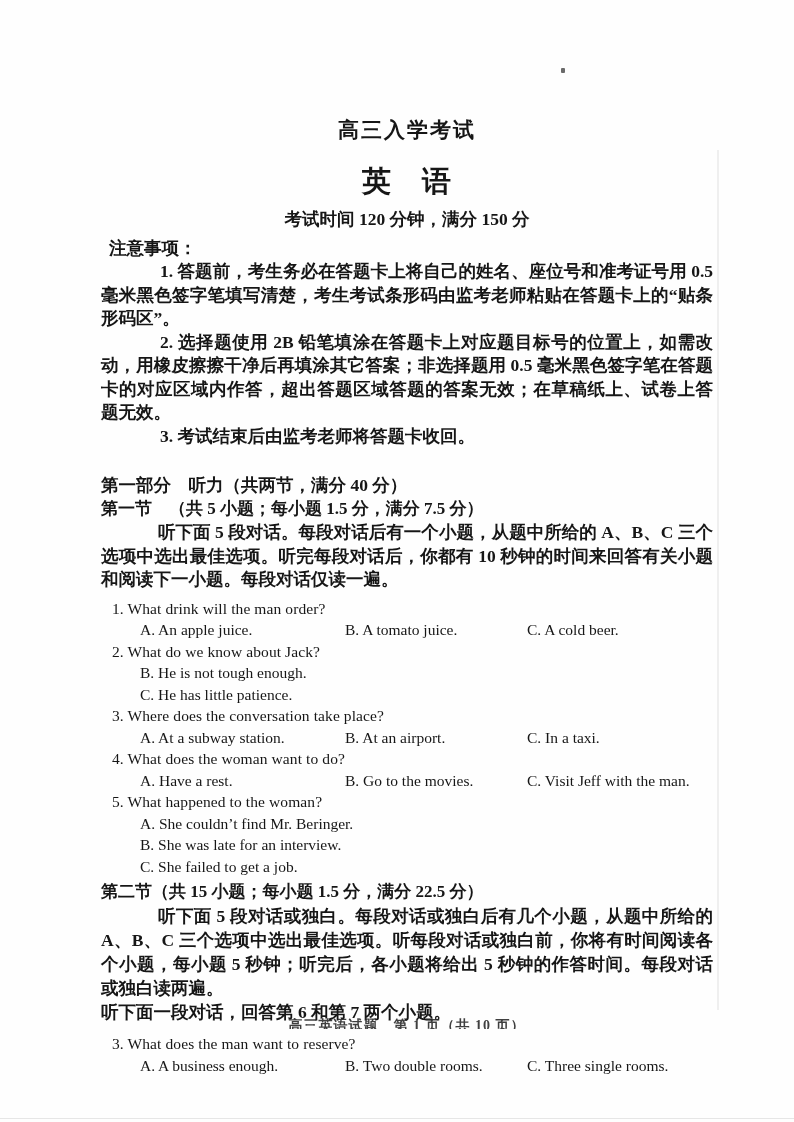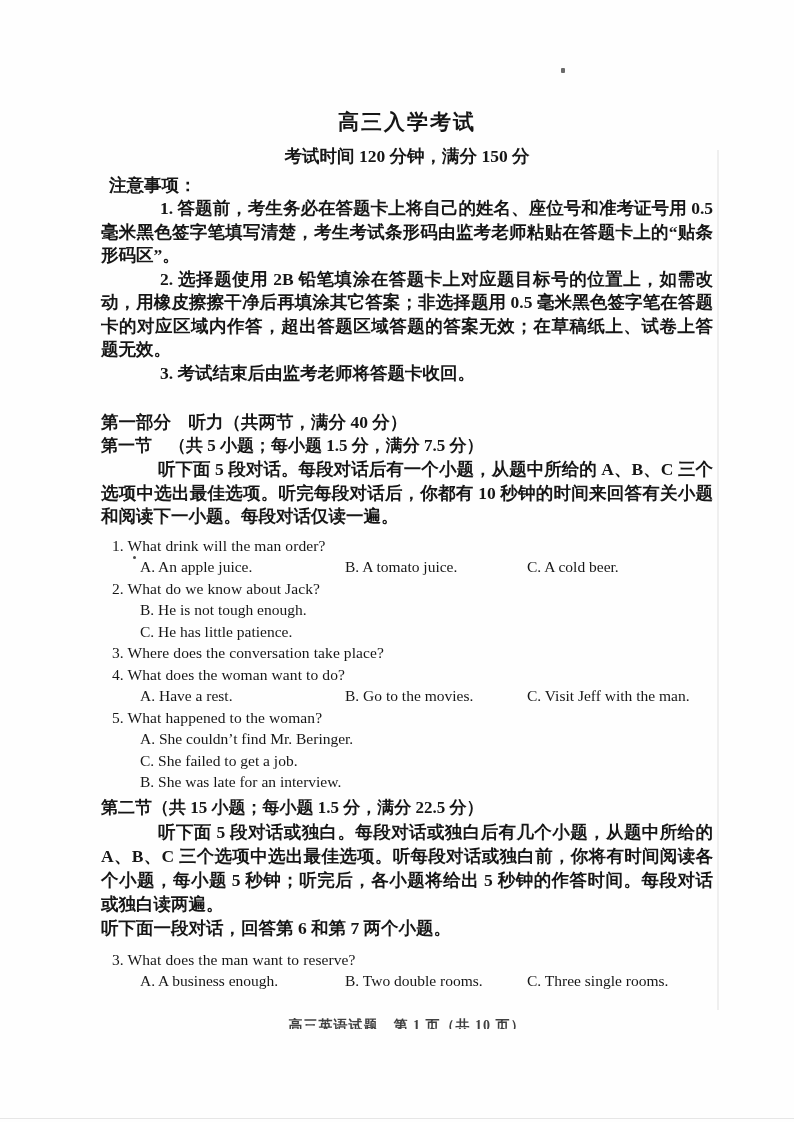--- a/index.html
+++ b/index.html
@@ -12,21 +12,21 @@
     color:#161616;
     -webkit-font-smoothing:antialiased;
   }
   .page{position:absolute;inset:0;background:#fefefe;}
   .content{
     position:absolute;left:101px;top:0;width:612px;
     padding-top:99px;
   }
   
   .title1{
-    margin:8px;text-align:center;
+    margin:16px;text-align:center;
     font-size:21px;line-height:30px;font-weight:700;
     letter-spacing:2px;
   }
   .title2{
     margin:8px 0 0;text-align:center;
     font-size:29px;line-height:40px;font-weight:700;
     letter-spacing:1px;
   }
   .subtitle{
     margin:7px 0 0;text-align:center;
@@ -78,20 +78,21 @@
     position:absolute;left:0;right:0;top:1118px;height:1px;background:#e6e6e6;
   }
 </style>
 </head>
 <body>
 
 <div class="page">
   <div class="content">
 
     <h1 class="title1">高三入学考试</h1>
+    <h2 class="title2">英　语</h2>
     <div class="subtitle cn">考试时间 120 分钟，满分 150 分</div>
 
     <div class="notice-heading cn">注意事项：</div>
     <p class="notice-item cn">1. 答题前，考生务必在答题卡上将自己的姓名、座位号和准考证号用 0.5 毫米黑色签字笔填写清楚，考生考试条形码由监考老师粘贴在答题卡上的“贴条形码区”。</p>
     <p class="notice-item cn">2. 选择题使用 2B 铅笔填涂在答题卡上对应题目标号的位置上，如需改动，用橡皮擦擦干净后再填涂其它答案；非选择题用 0.5 毫米黑色签字笔在答题卡的对应区域内作答，超出答题区域答题的答案无效；在草稿纸上、试卷上答题无效。</p>
     <p class="notice-item cn">3. 考试结束后由监考老师将答题卡收回。</p>
 
     <div class="part-heading cn">第一部分　听力（共两节，满分 40 分）</div>
     <div class="sec-heading cn">第一节　（共 5 小题；每小题 1.5 分，满分 7.5 分）</div>
     <p class="instr cn">听下面 5 段对话。每段对话后有一个小题，从题中所给的 A、B、C 三个选项中选出最佳选项。听完每段对话后，你都有 10 秒钟的时间来回答有关小题和阅读下一小题。每段对话仅读一遍。</p>
@@ -108,36 +109,41 @@
       </div>
 
       <div>
         <div class="q-prompt">2. What do we know about Jack?</div>
         <div class="opt-stack">B. He is not tough enough.</div>
         <div class="opt-stack">C. He has little patience.</div>
       </div>
 
       <div>
         <div class="q-prompt">3. Where does the conversation take place?</div>
+        <div class="opt-row">
+          <span class="a">A. At a subway station.</span>
+          <span class="b">B. At an airport.</span>
+          <span class="c">C. In a taxi.</span>
+        </div>
       </div>
 
       <div>
         <div class="q-prompt">4. What does the woman want to do?</div>
         <div class="opt-row">
           <span class="a">A. Have a rest.</span>
           <span class="b">B. Go to the movies.</span>
           <span class="c">C. Visit Jeff with the man.</span>
         </div>
       </div>
 
       <div>
         <div class="q-prompt">5. What happened to the woman?</div>
         <div class="opt-stack">A. She couldn’t find Mr. Beringer.</div>
+        <div class="opt-stack">B. She was late for an interview.</div>
         <div class="opt-stack">C. She failed to get a job.</div>
-        <div class="opt-stack">B. She was late for an interview.</div>
       </div>
 
     </div>
 
     <div class="sec-heading sec2-heading cn">第二节（共 15 小题；每小题 1.5 分，满分 22.5 分）</div>
     <p class="instr2 cn">听下面 5 段对话或独白。每段对话或独白后有几个小题，从题中所给的 A、B、C 三个选项中选出最佳选项。听每段对话或独白前，你将有时间阅读各个小题，每小题 5 秒钟；听完后，各小题将给出 5 秒钟的作答时间。每段对话或独白读两遍。</p>
     <div class="lead cn">听下面一段对话，回答第 6 和第 7 两个小题。</div>
 
     <div class="q6">
       <div class="q-prompt">3. What does the man want to reserve?</div>

